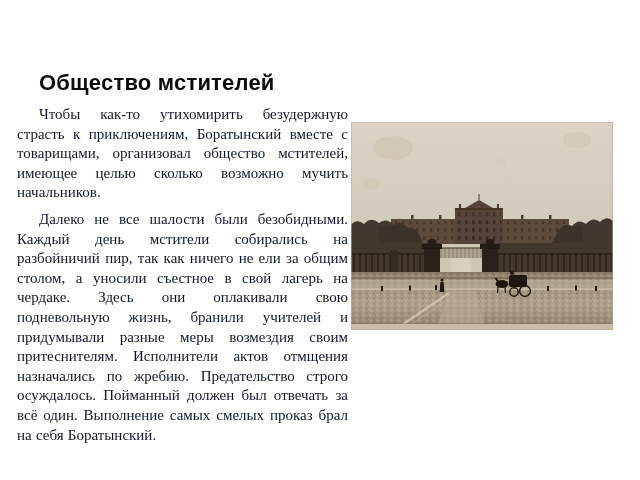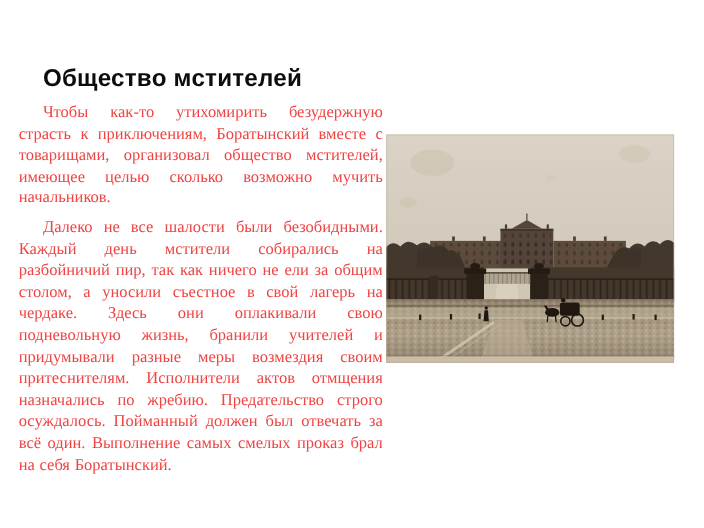--- a/index.html
+++ b/index.html
@@ -7,39 +7,39 @@
     position: relative;
     width: 640px;
     height: 480px;
     background: #ffffff;
     overflow: hidden;
     font-family: "Liberation Serif", serif;
   }
   .text-col {
     position: absolute;
     left: 17px;
-    top: 58px;
+    top: 70px;
     width: 331px;
   }
   .slide-title {
     margin: 0 0 9px 22px;
     font-family: "Liberation Sans", sans-serif;
     font-weight: 700;
     font-size: 22px;
     line-height: 26px;
     letter-spacing: 0.2px;
     color: #0d0d0d;
   }
   .body-paragraph {
     margin: 0 0 7px 0;
     font-size: 15px;
     line-height: 19.6px;
     text-align: justify;
     text-indent: 22px;
-    color: #ef4444;
+    color: #0f172a;
     word-spacing: 0.5px;
     font-family: Liberation Serif, serif;
   }
   .photo {
     position: absolute;
     left: 351px;
     top: 122px;
     width: 262px;
     height: 208px;
     margin: 0;

